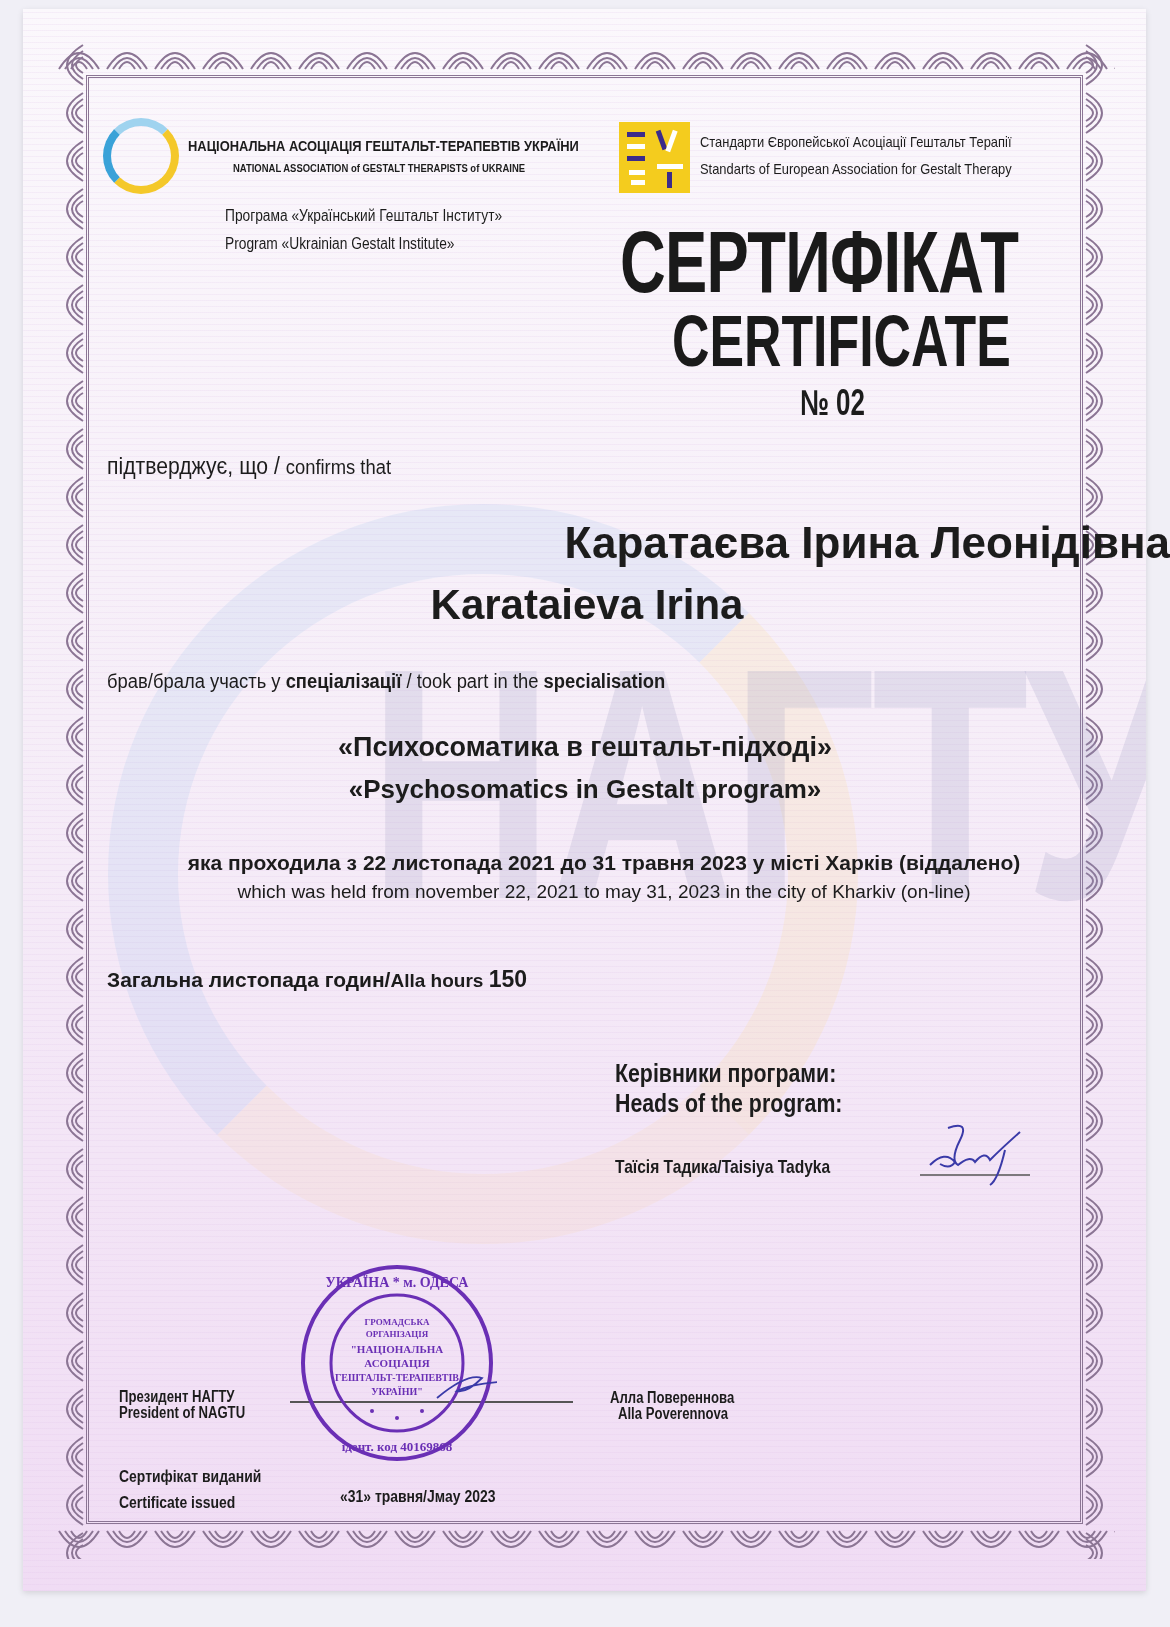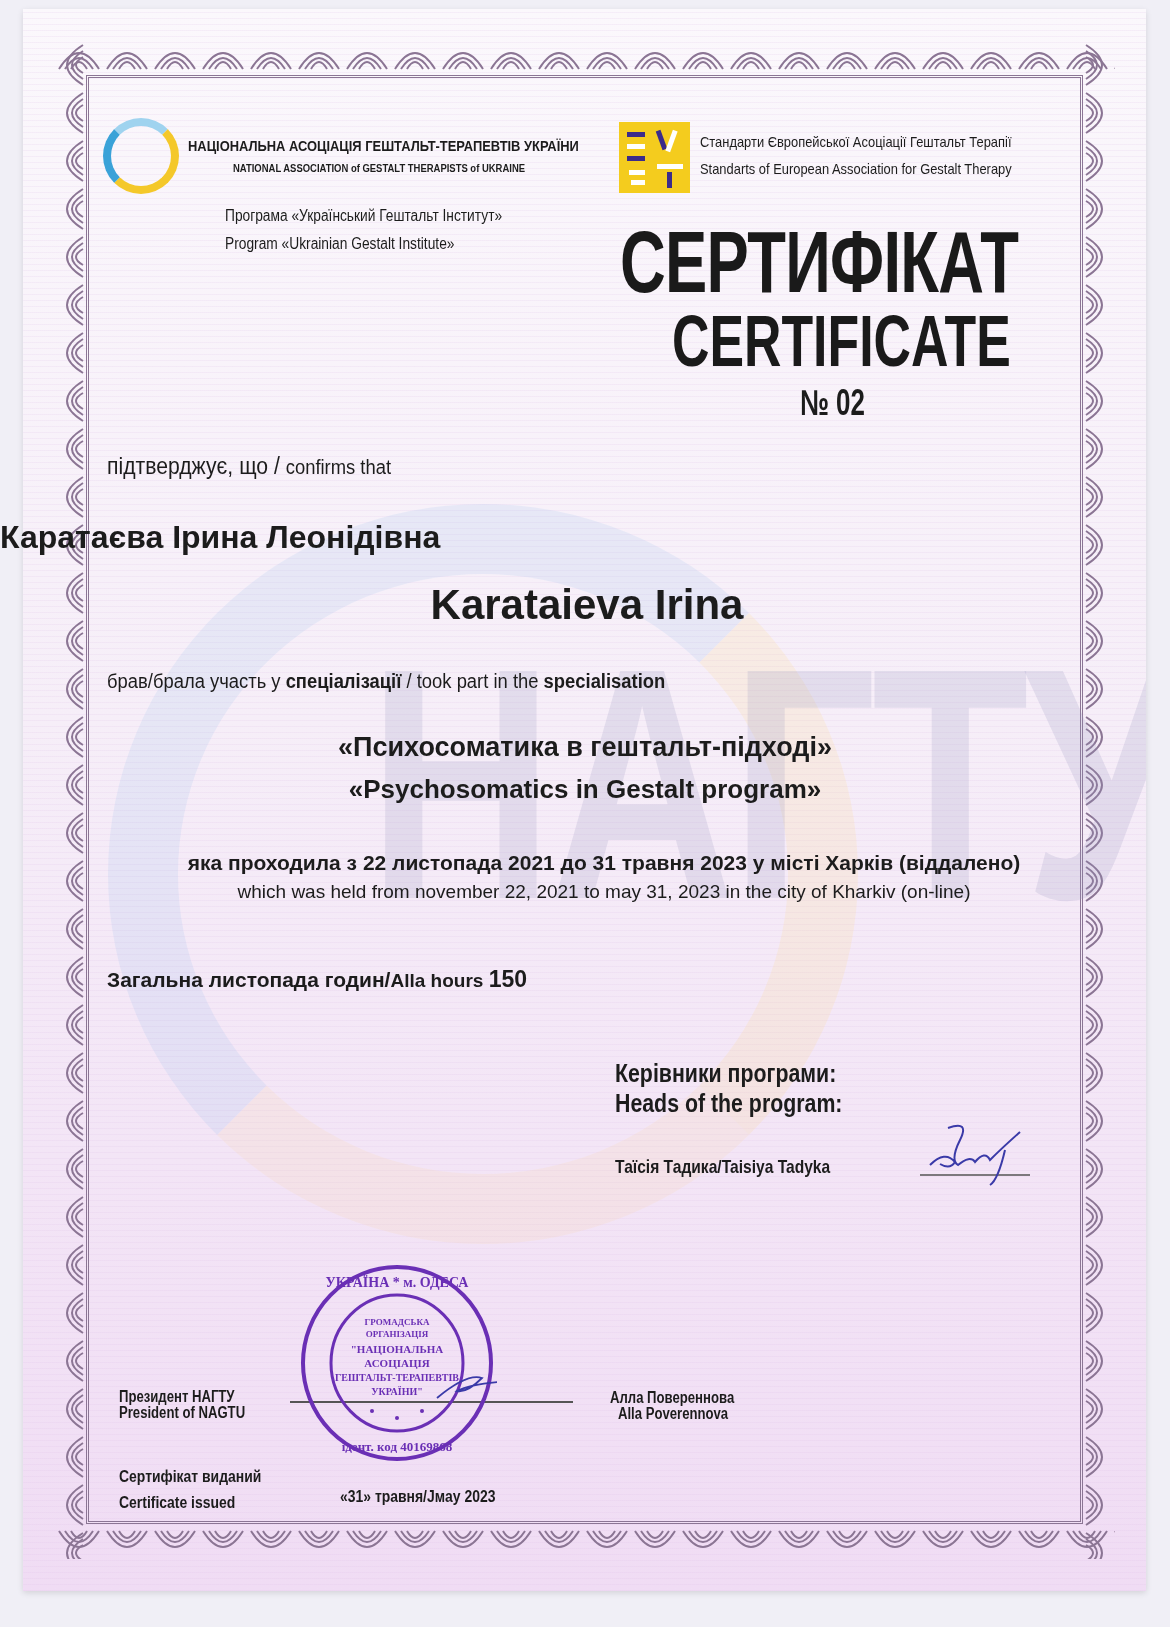--- a/index.html
+++ b/index.html
@@ -52,21 +52,21 @@
   .eagt-logo { left:619px; top:122px; width:71px; height:71px; background:#f4cc1e; }
   .eagt-logo span { position:absolute; background:#fff; }
   .eagt-logo .d { background:#3b2b8a; }
   .eagt-ua { left:700px; top:133px; font-size:15px; transform:scaleX(0.86); transform-origin:left; white-space:nowrap; }
   .eagt-en { left:700px; top:160px; font-size:15px; transform:scaleX(0.86); transform-origin:left; white-space:nowrap; }
   .title-ua { left:620px; top:218px; font-size:88px; font-weight:bold; letter-spacing:-1px; transform:scaleX(0.72); transform-origin:left top; white-space:nowrap; line-height:1; color:#1a1a1a; }
   .title-en { left:672px; top:305px; font-size:72px; font-weight:bold; transform:scaleX(0.72); transform-origin:left top; white-space:nowrap; line-height:1; color:#1a1a1a; }
   .cert-no { left:800px; top:385px; font-size:36px; font-weight:bold; transform:scaleX(0.72); transform-origin:left top; white-space:nowrap; line-height:1; }
   .confirms { left:107px; top:453px; font-size:23px; white-space:nowrap; transform:scaleX(0.92); transform-origin:left; }
   .confirms .en { font-size:20px; }
-  .name-ua { left:0; right:0; top:521px; text-align:left; font-size:32px; font-weight:bold; line-height:1; }
+  .name-ua { left:0; right:0; top:521px; text-align:right; font-size:44px; font-weight:bold; line-height:1; }
   .name-en { left:4px; right:0; top:584px; text-align:center; font-size:42px; font-weight:bold; line-height:1; }
   .took { left:107px; top:670px; font-size:20px; white-space:nowrap; transform:scaleX(0.92); transform-origin:left; }
   .took b { font-weight:bold; }
   .course-ua { left:0; right:0; top:734px; text-align:center; font-size:27px; font-weight:bold; line-height:1; }
   .course-en { left:0; right:0; top:776px; text-align:center; font-size:26px; font-weight:bold; line-height:1; }
   .held-ua { left:0; right:0; top:852px; text-align:center; font-size:21px; line-height:1; padding-left:38px;font-weight:bold; }
   .held-en { left:0; right:0; top:882px; text-align:center; font-size:19px; line-height:1; padding-left:38px; }
   .hours { left:107px; top:966px; font-size:21px; font-weight:bold; white-space:nowrap; }
   .hours .en { font-size:19px; }
   .hours .n { font-size:23px; }

